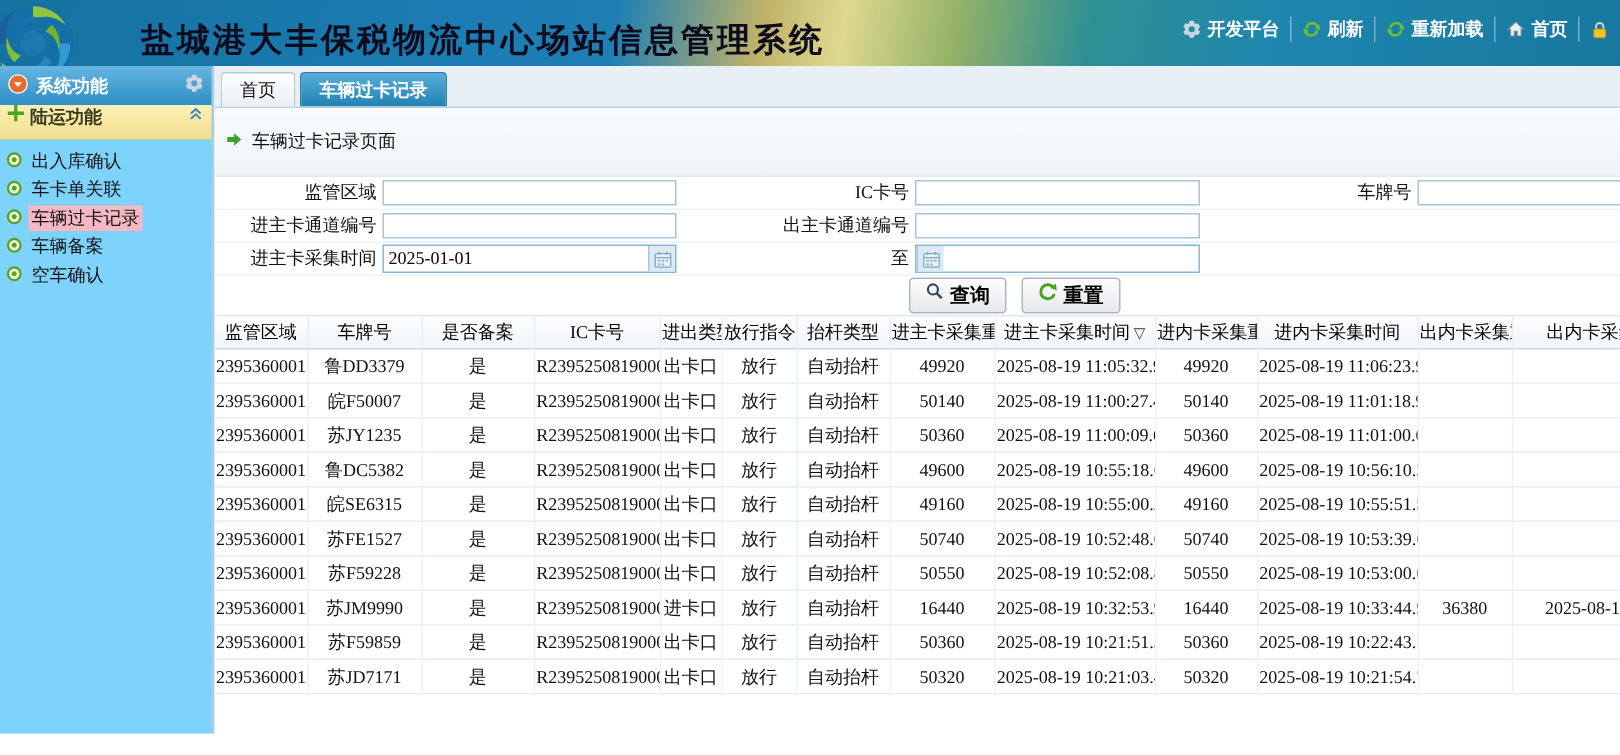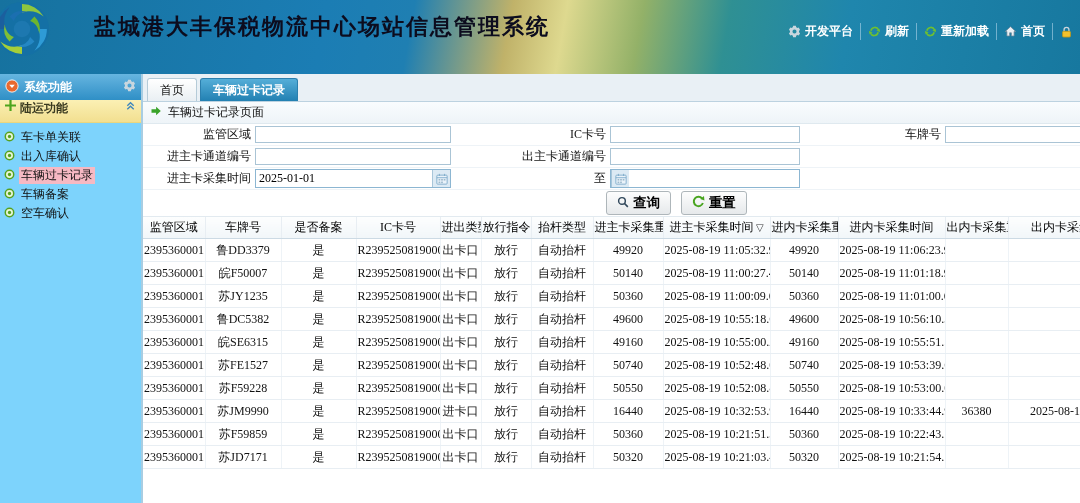--- a/index.html
+++ b/index.html
@@ -1,26 +1,26 @@
 <!DOCTYPE html>
 <html><head>
 <meta charset="utf-8">
 <style>
   html,body{margin:0;padding:0}
   body{width:1080px;height:503px;overflow:hidden;background:#fff;
        font-family:"Liberation Sans","DejaVu Sans",sans-serif;font-size:12px;color:#111}
 
   
-  .topbar{position:relative;height:74px;overflow:hidden;
+  .topbar{position:relative;height:44px;overflow:hidden;
     background:linear-gradient(100deg,#16729f 0%,#1b7db4 30%,#1f7fb2 38%,#c0b269 47%,
       #ded98f 52%,#93b168 59%,#2f9093 67%,#1f86ad 78%,#17789f 100%)}
   .logo{position:absolute;left:-6px;top:1px}
   .apptitle{position:absolute;left:94px;top:12px;margin:0;font-size:22px;font-weight:bold;
     color:#0c0c1e;letter-spacing:2px;font-family:"Liberation Serif","DejaVu Serif",serif}
-  .topnav{position:absolute;right:0;top:23px;display:flex;color:#fff}
+  .topnav{position:absolute;right:0;top:11px;display:flex;color:#fff}
   .toplink{display:flex;align-items:center;gap:4px;padding:0 7px;cursor:pointer;
     font-weight:bold;white-space:nowrap}
   .toplink+.toplink{border-left:1px solid rgba(190,220,240,.55)}
   .toplink .ic{display:flex;align-items:center}
 
   
   .layout{display:flex;height:445px}
   .sidebar{width:141px;flex:0 0 141px;border-right:2px solid #a8cde2;background:#7dd3fc;
     display:flex;flex-direction:column}
   .sidehead{height:26px;background:linear-gradient(#66b5e0,#2f8fc6);display:flex;
@@ -41,42 +41,42 @@
   .tabbar{height:27px;flex:0 0 27px;background:#e9f0f5;display:flex;align-items:flex-end;
     gap:3px;padding:0 0 0 4px;border-bottom:1px solid #bcd2e0}
   .tab{height:22px;display:flex;align-items:center;padding:0 12px;cursor:pointer;
     border:1px solid #b5cbd8;border-bottom:none;border-radius:3px 3px 0 0;
     background:linear-gradient(#ffffff,#e9eff3);white-space:nowrap}
   .tab.active{background:linear-gradient(#55aed8,#2280b2);color:#fff;border-color:#2b7fae;
     font-weight:bold}
 
   
   .crumb{height:21px;flex:0 0 21px;background:linear-gradient(#f9fcfe,#eef4f8);
-    border-bottom:1px solid #dfe9ef;display:flex;align-items:center;gap:6px;padding:0 7px}
+    border-bottom:1px solid #dfe9ef;display:flex;align-items:center;gap:6px;padding:12px 7px}
 
   
   .formrow{display:grid;grid-template-columns:112px 200px 155px 190px 145px 1fr;
     align-items:center;height:21px;border-bottom:1px solid #eef3f7;
     font-family:"Liberation Serif","DejaVu Serif",serif}
   .flabel{text-align:right;padding-right:4px;white-space:nowrap;overflow:hidden}
   .fctrl{overflow:visible;display:flex;}
   input.txt{width:190px;height:15px;border:1px solid #aac4d5;padding:0 2px;
     font:12px "Liberation Serif","DejaVu Serif",serif}
   input.txt.wide{width:200px}
   .datebox{width:194px;height:17px;border:1px solid #8cb6d2;display:flex;align-items:center;
     background:#fff}
   .datebox input{flex:1;min-width:0;border:none;outline:none;padding:0 3px;
     font:12px "Liberation Serif","DejaVu Serif",serif}
   .calbtn{width:17px;align-self:stretch;background:#dceaf4;border-left:1px solid #a8c6da;
     display:flex;align-items:center;justify-content:center;cursor:pointer}
 
   
   .btnrow{height:26px;flex:0 0 26px;display:flex;align-items:center;justify-content:center;
     gap:10px;border-bottom:1px solid #e2eaf0;padding-left:130px}
-  .btn{display:flex;align-items:center;gap:4px;padding:2px 10px;border:1px solid #aeb6ba;
+  .btn{display:flex;gap:4px;padding:2px 10px;border:1px solid #aeb6ba;
     border-radius:3px;background:linear-gradient(#fdfdfd,#e6e9eb);cursor:pointer;
     font-weight:bold;white-space:nowrap}
   .toolbar{height:24px;flex:0 0 24px;display:flex;align-items:center;padding:2px 3px 0}
 
   
   .tablewrap{flex:1;overflow:hidden}
   table.grid{border-collapse:collapse;table-layout:fixed;width:995px;
     font-family:"Liberation Serif","DejaVu Serif",serif}
   table.grid th{height:19px;font-size:12px;font-weight:normal;color:#000;
     background:linear-gradient(#fdfefe,#f1f6f9);border-bottom:1px solid #ccdae4;
@@ -184,28 +184,28 @@
               <path d="M2.5 6.2 6 3l3.5 3.2M2.5 10 6 6.8 9.5 10"></path>
             </svg>
         </span>
       </div>
       <ul class="menu" id="sidemenu">
           <li>
             <span class="ic"><svg width="11" height="11" viewBox="0 0 12 12">
                 <circle cx="6" cy="6" r="4.6" fill="#e8f6d8" stroke="#57a21e" stroke-width="1.6"></circle>
                 <circle cx="6" cy="6" r="1.8" fill="#57a21e"></circle>
               </svg></span>
-            <span class="lbl">车卡单关联</span>
+            <span class="lbl">出入库确认</span>
           </li>
           <li>
             <span class="ic"><svg width="11" height="11" viewBox="0 0 12 12">
                 <circle cx="6" cy="6" r="4.6" fill="#e8f6d8" stroke="#57a21e" stroke-width="1.6"></circle>
                 <circle cx="6" cy="6" r="1.8" fill="#57a21e"></circle>
               </svg></span>
-            <span class="lbl">出入库确认</span>
+            <span class="lbl">车卡单关联</span>
           </li>
           <li>
             <span class="ic"><svg width="11" height="11" viewBox="0 0 12 12">
                 <circle cx="6" cy="6" r="4.6" fill="#e8f6d8" stroke="#57a21e" stroke-width="1.6"></circle>
                 <circle cx="6" cy="6" r="1.8" fill="#57a21e"></circle>
               </svg></span>
             <span class="lbl selected">车辆过卡记录</span>
           </li>
           <li>
             <span class="ic"><svg width="11" height="11" viewBox="0 0 12 12">

